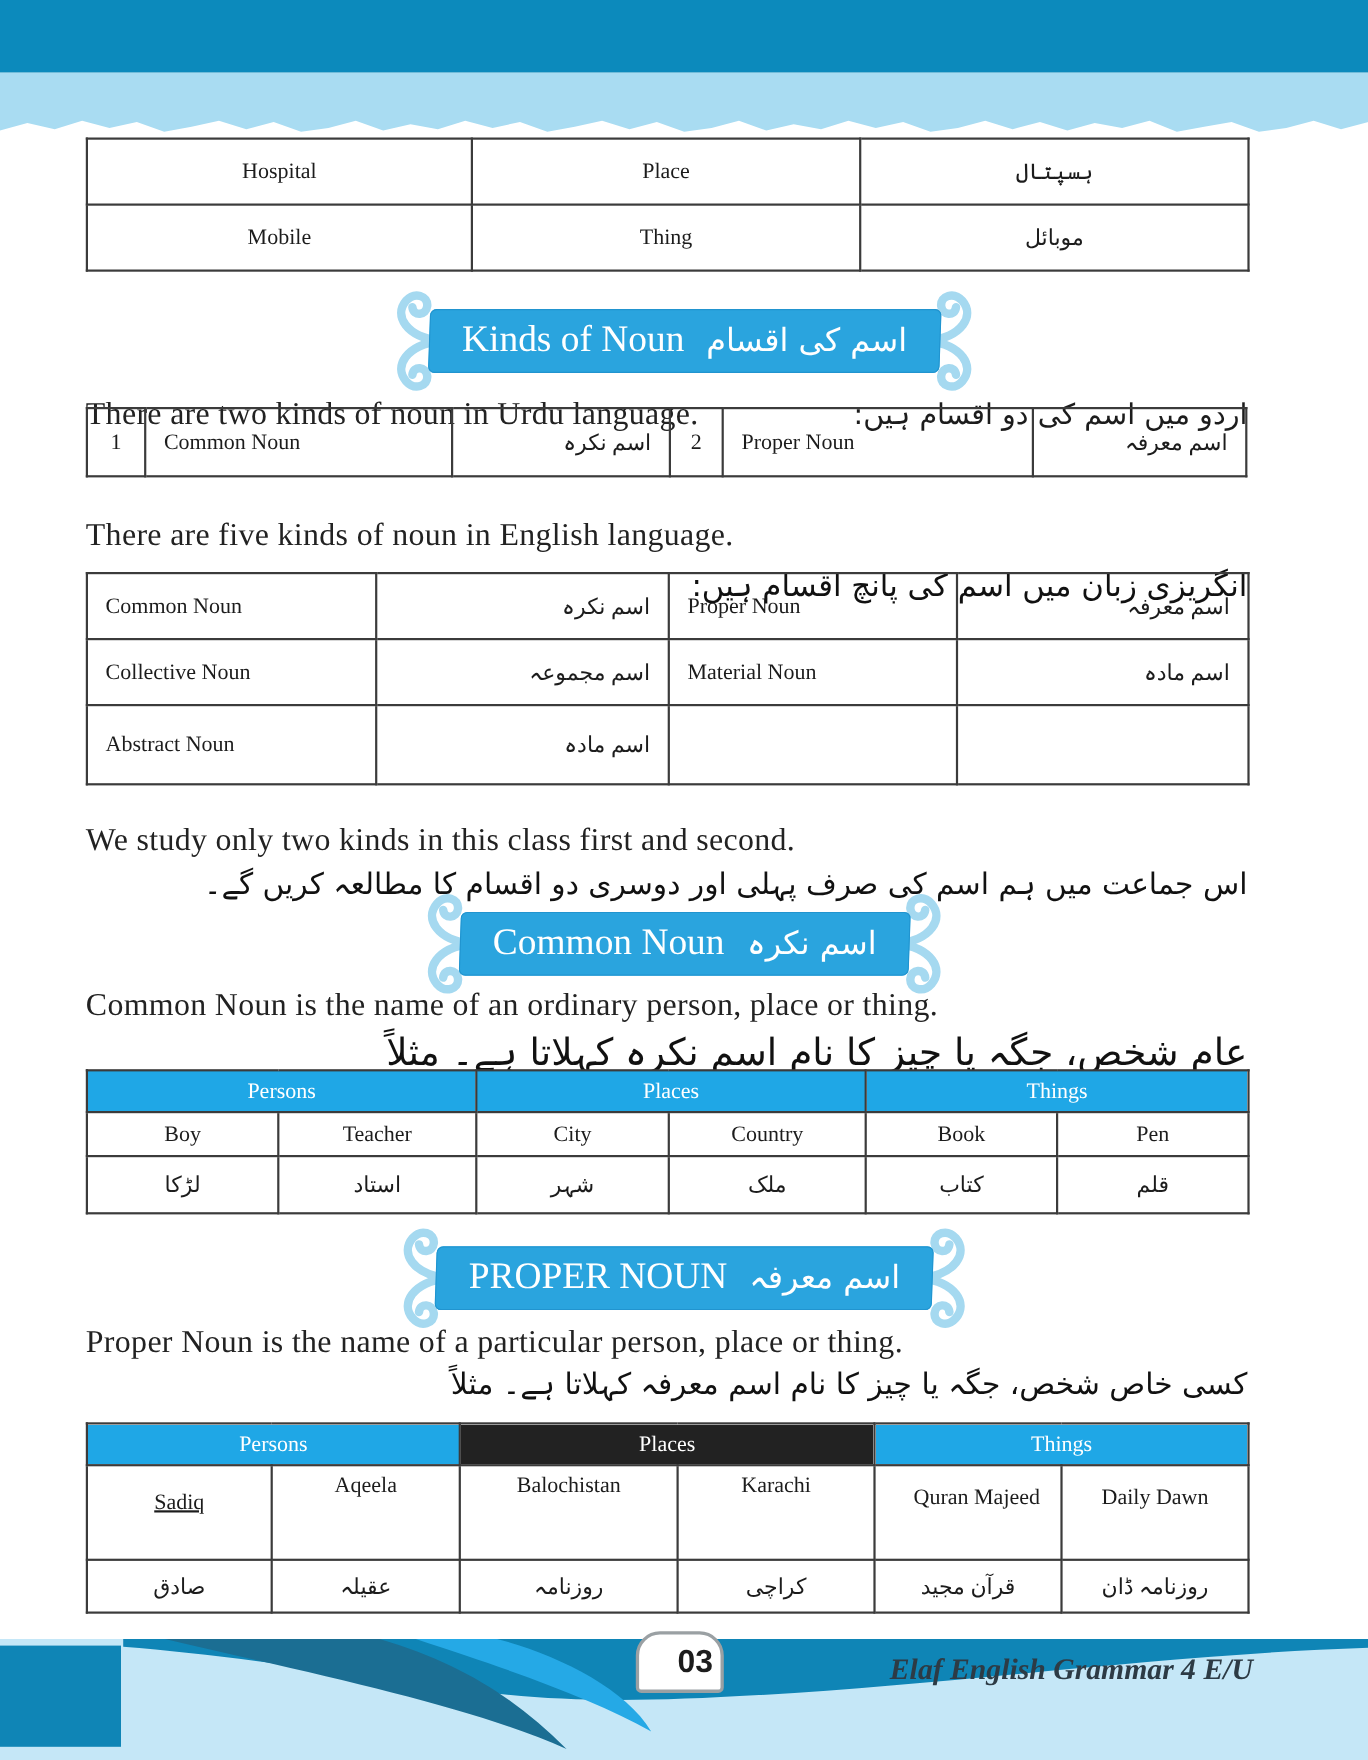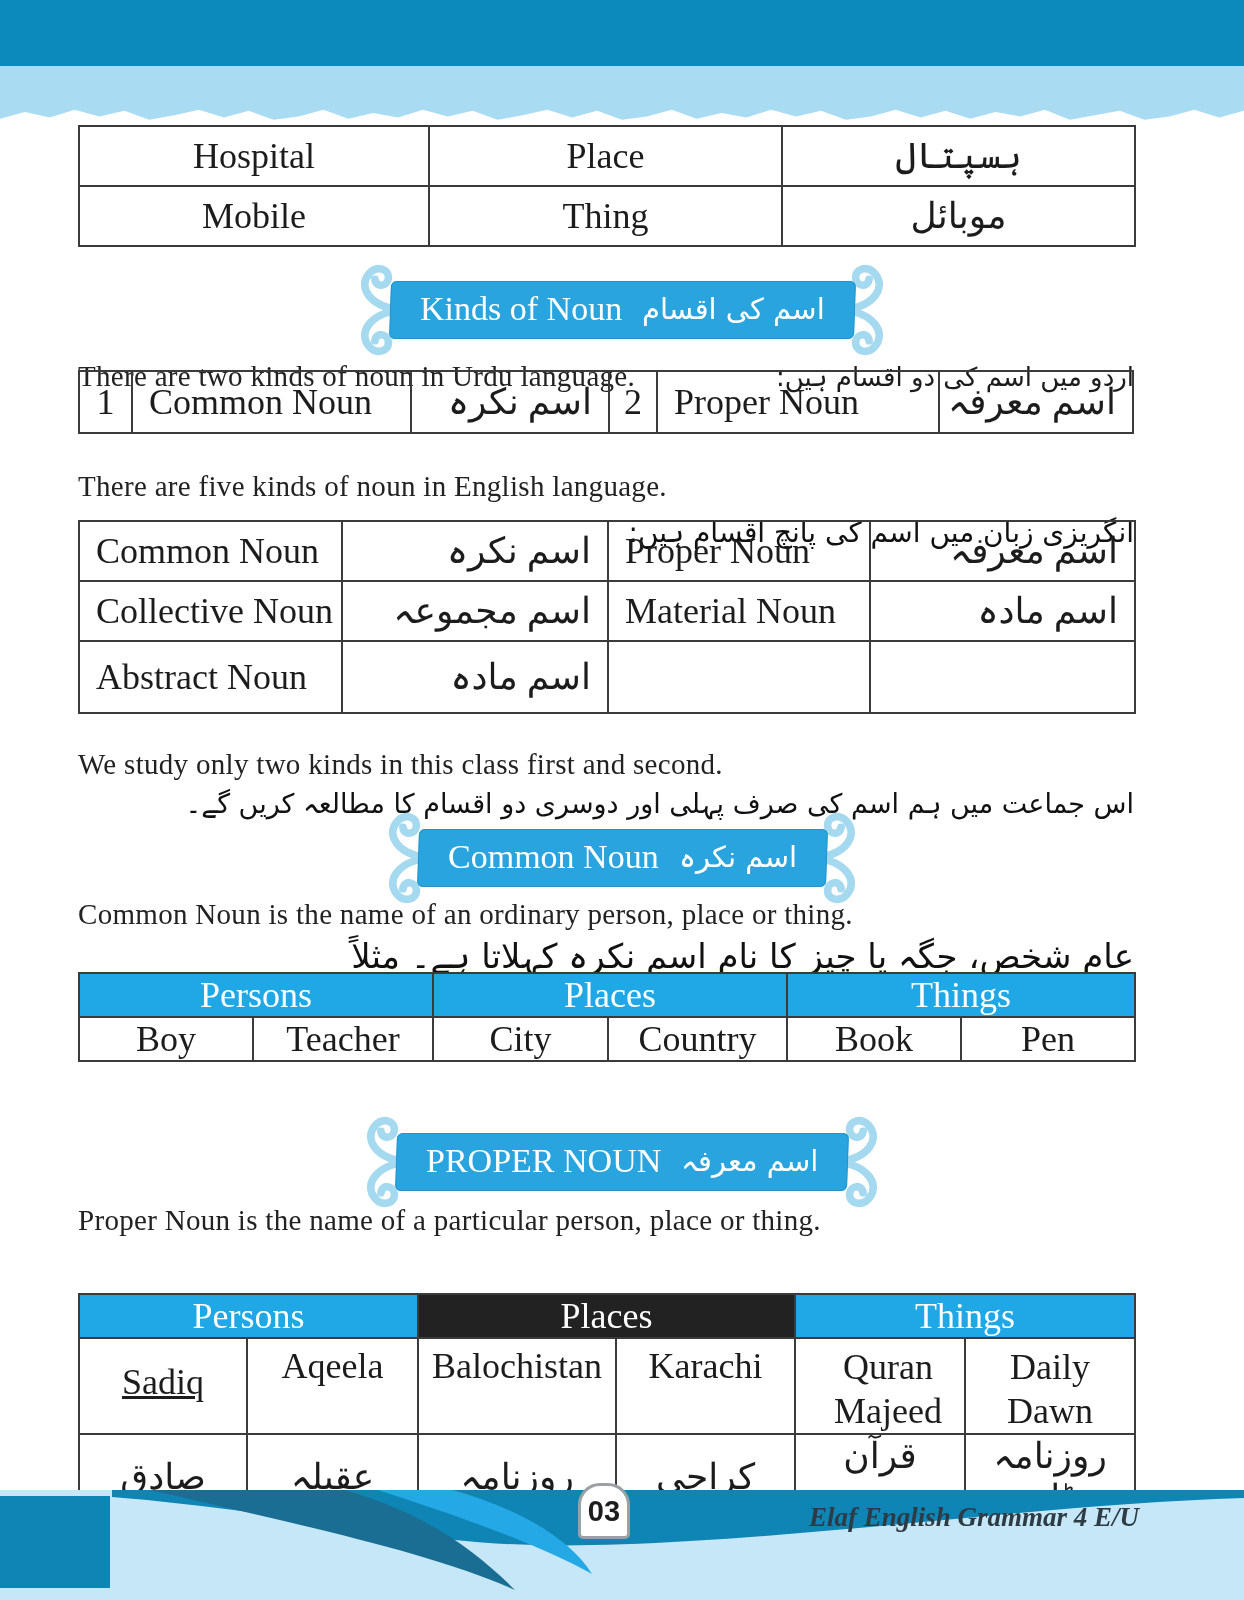--- a/index.html
+++ b/index.html
@@ -11,21 +11,21 @@
   .band-light{position:absolute;left:0;top:66px;width:1244px;height:56px;background:#a9dcf2;
     clip-path:polygon(0 0,100% 0,100% 80%,98% 92%,96% 78%,94% 90%,92% 96%,90% 80%,88% 88%,86% 96%,
       84% 78%,82% 90%,80% 82%,78% 94%,76% 80%,74% 92%,72% 78%,70% 90%,68% 96%,66% 80%,64% 90%,
       62% 78%,60% 92%,58% 84%,56% 94%,54% 78%,52% 90%,50% 96%,48% 80%,46% 92%,44% 78%,42% 88%,
       40% 96%,38% 80%,36% 90%,34% 78%,32% 92%,30% 84%,28% 94%,26% 78%,24% 90%,22% 96%,20% 80%,
       18% 92%,16% 78%,14% 88%,12% 96%,10% 80%,8% 90%,6% 78%,4% 92%,2% 82%,0 94%);}
 
   
   table.tbl{border-collapse:collapse;table-layout:fixed;}
   table.tbl td,table.tbl th{border:2px solid #3b3b3b;font-family:"Liberation Serif",serif;
-    font-size:36px;font-weight:normal;text-align:center;padding:0 8px;overflow:hidden;margin-top:16px;}
+    font-size:20px;font-weight:normal;text-align:center;padding:0 8px;overflow:hidden;margin-top:16px;}
   .cell-left{text-align:left !important;padding-left:16px !important;}
   .cell-right{text-align:right !important;padding-right:16px !important;}
   .ur{direction:rtl;unicode-bidi:isolate;font-family:"DejaVu Sans",sans-serif;font-size:25px;}
   .abs{position:absolute;}
 
   
   .sent-row{position:absolute;left:78px;width:1056px;display:flex;
     justify-content:space-between;align-items:baseline;margin-top:32px;}
   .sent-en{font-size:29px;letter-spacing:.3px;color:#222;}
   .sent-ur{font-size:26px;color:#111;text-align:right;width:100%;}
@@ -44,21 +44,21 @@
   .hdr-blue{background:#1fa7e6;color:#ffffff;font-size:29px;}
   .hdr-dark{background:#222222;color:#ffffff;font-size:29px;}
 
   
   .footer{position:absolute;left:0;top:1490px;width:1244px;height:110px;background:#c5e7f7;}
   .footer-leftblock{position:absolute;left:0;top:6px;width:110px;height:92px;background:#0f85b6;}
   .footer svg{position:absolute;left:0;top:0;}
   .badge{position:absolute;left:578px;top:-7px;width:46px;height:50px;background:#ffffff;
     border:3px solid #9aa0a3;border-radius:22px 22px 5px 5px;display:flex;align-items:center;
     justify-content:center;font-family:"Liberation Sans",sans-serif;font-weight:bold;
-    font-size:29px;color:#1c1c1c;z-index:2;}
+    font-size:29px;color:#1c1c1c;z-index:2;padding-left:28px;}
   .book-title{position:absolute;right:105px;top:12px;font-family:"Liberation Serif",serif;
     font-style:italic;font-weight:bold;font-size:27px;color:#2d3b45;z-index:2;}
 </style>
 </head>
 <body>
 
 <div class="page">
 
   <div class="band-dark"></div>
   <div class="band-light"></div>
@@ -205,40 +205,51 @@
       <th colspan="2" class="hdr-blue" style="border-left:2px solid #ffffff;">Things</th>
     </tr>
     <tr style="height:40px">
       <td>Boy</td>
       <td>Teacher</td>
       <td>City</td>
       <td>Country</td>
       <td>Book</td>
       <td>Pen</td>
     </tr>
+    <tr style="height:52px">
+      <td class="ur">لڑکا</td>
+      <td class="ur">استاد</td>
+      <td class="ur">شہر</td>
+      <td class="ur">ملک</td>
+      <td class="ur">کتاب</td>
+      <td class="ur">قلم</td>
+    </tr>
   </tbody>
     </table>
 
   <div class="banner" style="top:1110px;">
     <svg class="flourish" viewBox="0 0 60 100">
       <path d="M58 50 C26 46 14 26 26 12 C34 3 47 7 46 17 C45 26 33 27 32 18" fill="none" stroke="#a5d9f0" stroke-width="8" stroke-linecap="round"></path>
       <path d="M58 50 C26 54 14 74 26 88 C34 97 47 93 46 83 C45 74 33 73 32 82" fill="none" stroke="#a5d9f0" stroke-width="8" stroke-linecap="round"></path>
     </svg>
     <div class="banner-box">
       <span class="en">PROPER NOUN</span>
       <span class="ur">اسم معرفہ</span>
     </div>
     <svg class="flourish" viewBox="0 0 60 100" style="transform:scaleX(-1);">
       <path d="M58 50 C26 46 14 26 26 12 C34 3 47 7 46 17 C45 26 33 27 32 18" fill="none" stroke="#a5d9f0" stroke-width="8" stroke-linecap="round"></path>
       <path d="M58 50 C26 54 14 74 26 88 C34 97 47 93 46 83 C45 74 33 73 32 82" fill="none" stroke="#a5d9f0" stroke-width="8" stroke-linecap="round"></path>
     </svg>
   </div>
 
   <div class="sent-row" style="top:1172px;">
     <span class="sent-en">Proper Noun is the name of a particular person, place or thing.</span>
+  </div>
+  <div class="sent-row" style="top:1210px;">
+    <span class="ur sent-ur" style="font-size:27px;">کسی خاص شخص، جگہ یا چیز کا نام اسم معرفہ کہلاتا ہے۔ مثلاً</span>
   </div>
 
   <table class="tbl abs" style="left:78px;top:1293px;width:1056px;">
     <colgroup>
         <col style="width:168px">
         <col style="width:171px">
         <col style="width:198px">
       <col style="width:179px">
         <col style="width:170px">
         <col style="width:170px">

